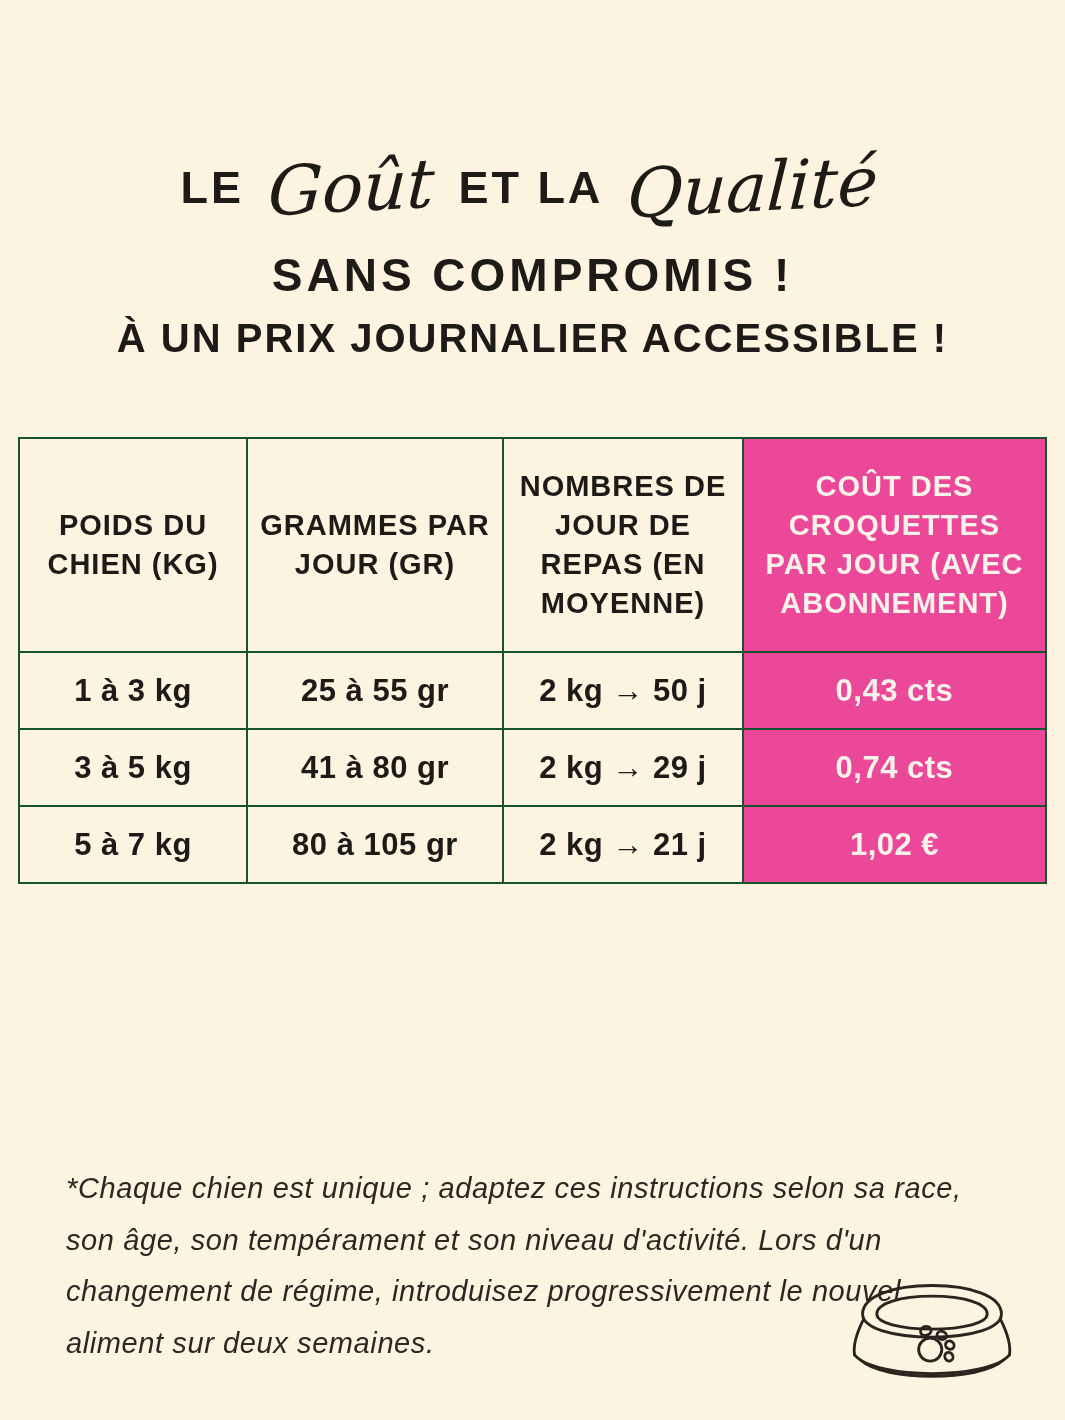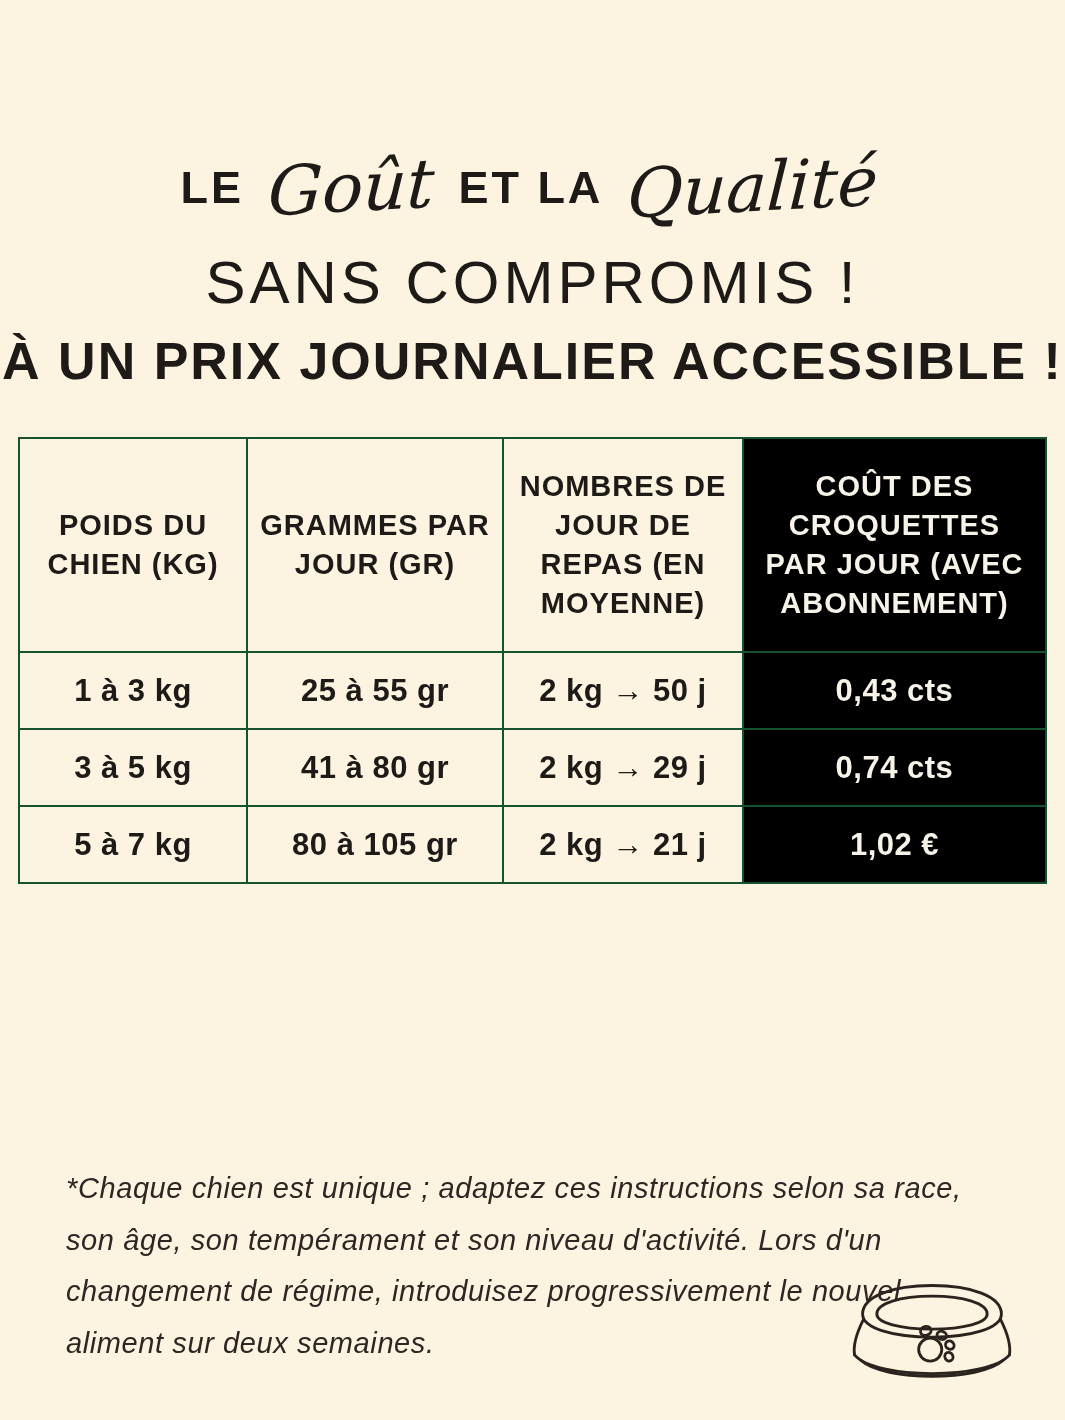--- a/index.html
+++ b/index.html
@@ -44,28 +44,28 @@
     font-weight: 400;
     font-size: 68px;
     line-height: 1;
     transform: rotate(-3deg) skewX(-6deg);
     display: inline-block;
     padding: 0 6px;
     color: #1d1a17;
   }
   .title-line2 {
     margin-top: 10px;
-    font-weight: 400;
-    font-size: 60px;
+    font-weight: 700;
+    font-size: 46px;
     letter-spacing: 4px;
   }
   .title-line3 {
     margin-top: 14px;
     font-weight: 700;
-    font-size: 52px;
+    font-size: 40px;
     letter-spacing: 2px;
   }
 
   
   table.price-table {
     position: absolute;
     left: 18px;
     top: 437px;
     width: 1027px;
     border-collapse: collapse;
@@ -91,21 +91,21 @@
     line-height: 1.35;
     color: #1d1a17;
   }
   .price-table td {
     font-weight: 700;
     font-size: 31px;
     letter-spacing: 0.5px;
     color: #1d1a17;
   }
   .navy-cell {
-    background: #000000;
+    background: #ec4899;
     color: #f8f3e9 !important;
   }
 
   
   .footnote {
     position: absolute;
     left: 66px;
     top: 1134px;
     width: 902px;
     font-style: italic;

